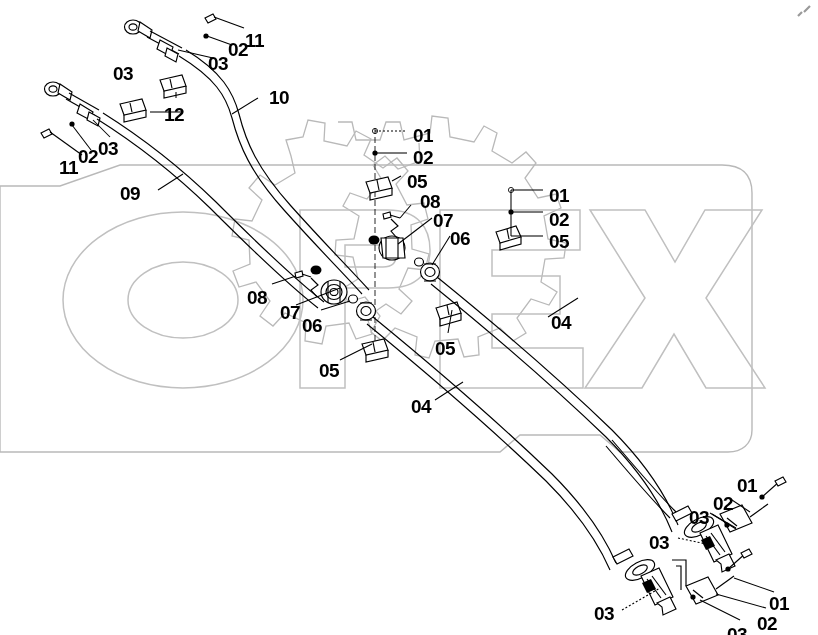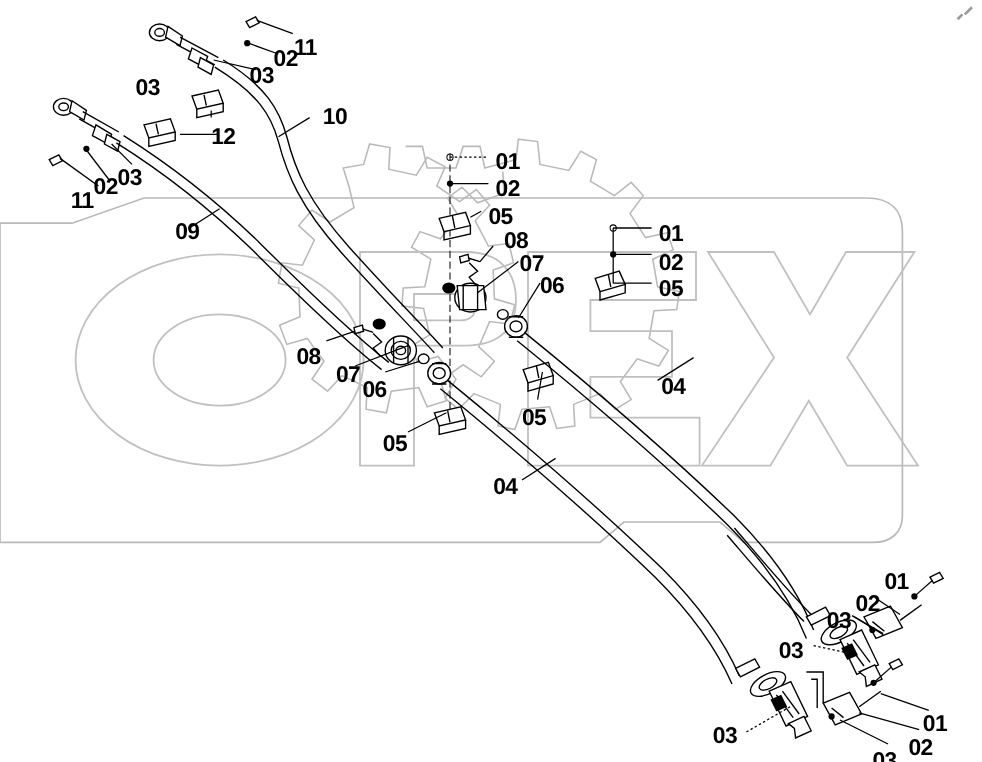--- a/index.html
+++ b/index.html
@@ -333,26 +333,26 @@
       <line class="lead" x1="182" y1="112" x2="150" y2="112"></line>
       <line class="lead" x1="176" y1="92" x2="176" y2="98"></line>
     </g>
   </svg>
 
   <div>
     <span class="lbl" style="left:245px;top:31px;">11</span>
     <span class="lbl" style="left:228px;top:40px;">02</span>
     <span class="lbl" style="left:208px;top:54px;">03</span>
     <span class="lbl" style="left:113px;top:64px;">03</span>
-    <span class="lbl" style="left:164px;top:105px;margin-left:12px;">12</span>
+    <span class="lbl" style="left:164px;top:105px;">12</span>
     <span class="lbl" style="left:269px;top:88px;">10</span>
     <span class="lbl" style="left:98px;top:139px;">03</span>
     <span class="lbl" style="left:78px;top:147px;">02</span>
     <span class="lbl" style="left:59px;top:158px;">11</span>
-    <span class="lbl" style="left:146px;top:184px;text-align:right;">09</span>
+    <span class="lbl" style="left:120px;top:184px;text-align:right;">09</span>
 
     <span class="lbl" style="left:413px;top:126px;">01</span>
     <span class="lbl" style="left:413px;top:148px;">02</span>
     <span class="lbl" style="left:407px;top:172px;">05</span>
     <span class="lbl" style="left:420px;top:192px;">08</span>
     <span class="lbl" style="left:433px;top:211px;">07</span>
     <span class="lbl" style="left:450px;top:229px;">06</span>
 
     <span class="lbl" style="left:549px;top:186px;">01</span>
     <span class="lbl" style="left:549px;top:210px;">02</span>

